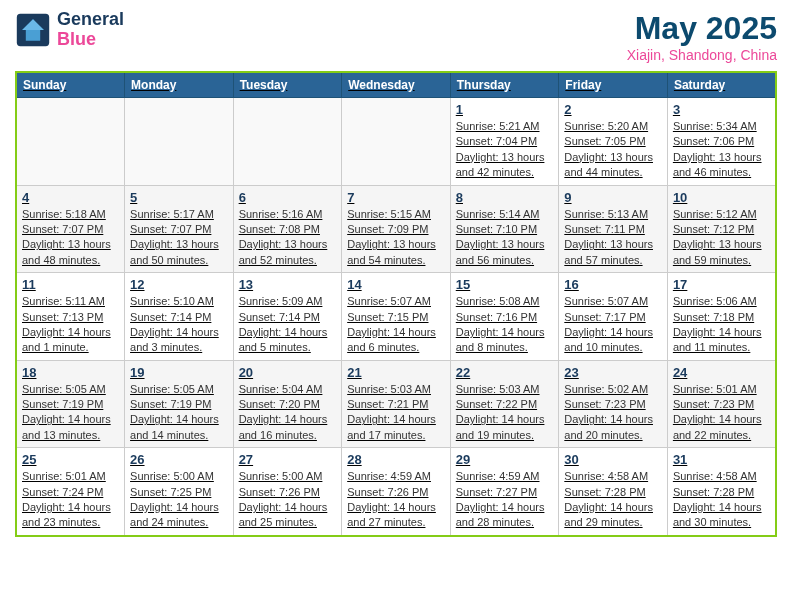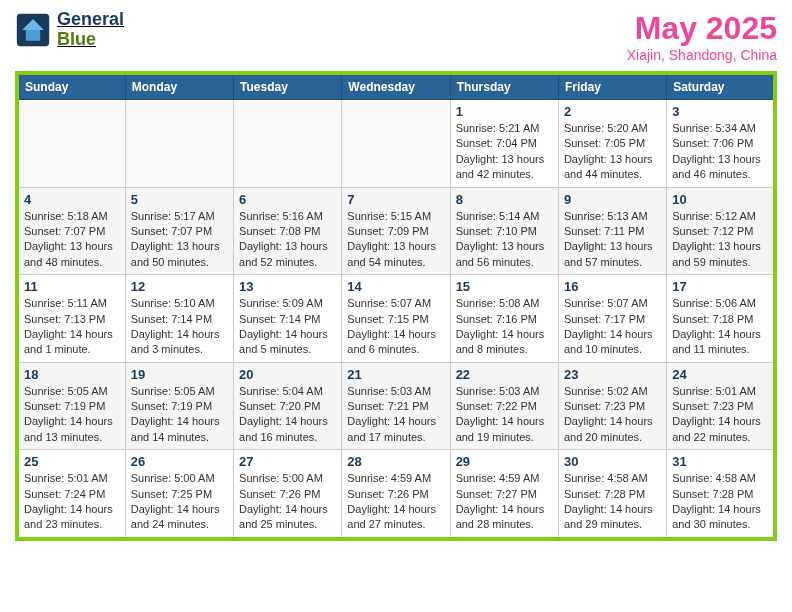--- a/index.html
+++ b/index.html
@@ -18,51 +18,51 @@
     .header {
       display: flex;
       justify-content: space-between;
       align-items: flex-start;
       margin-bottom: 8px;
     }
     .logo {
       display: flex;
       align-items: center;
       gap: 6px;
-      text-decoration: underline;
     }
     .logo-text {
       font-size: 18px;
       font-weight: bold;
       color: #1a3a5c;
       line-height: 1.1;
     }
     .logo-text span {
-      color: #4d7c0f;
+      color: #ec4899;
     }
     .logo-icon {
       width: 36px;
       height: 36px;
     }
     .title-block {
       text-align: right;
     }
     .month-title {
       font-size: 32px;
       font-weight: bold;
-      color: #ec4899;
+      color: #0c4a6e;
     }
     .subtitle {
       font-size: 14px;
       color: #ec4899;
     }
     .calendar {
       width: 100%;
       border-collapse: collapse;
-      border: 4px solid #84cc16;
+      border: 2px solid #84cc16;
+      text-decoration: underline;
     }
     .calendar th {
       background: #2a6496;
       color: #fff;
       font-size: 12px;
       font-weight: bold;
       padding: 5px 6px;
       text-align: left;
       border: 1px solid #1e5276;
     }

